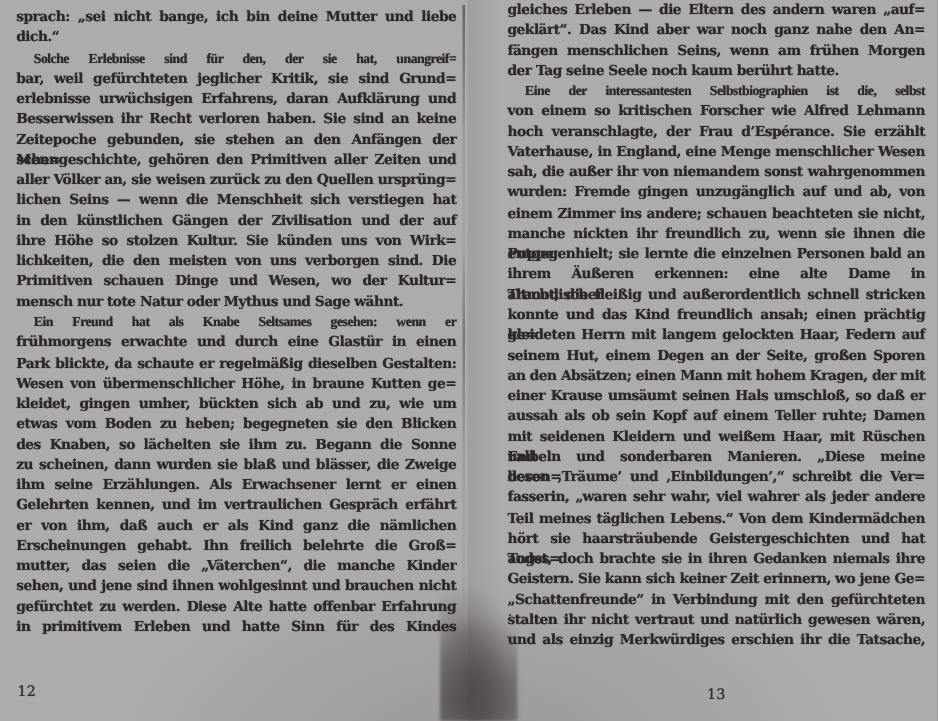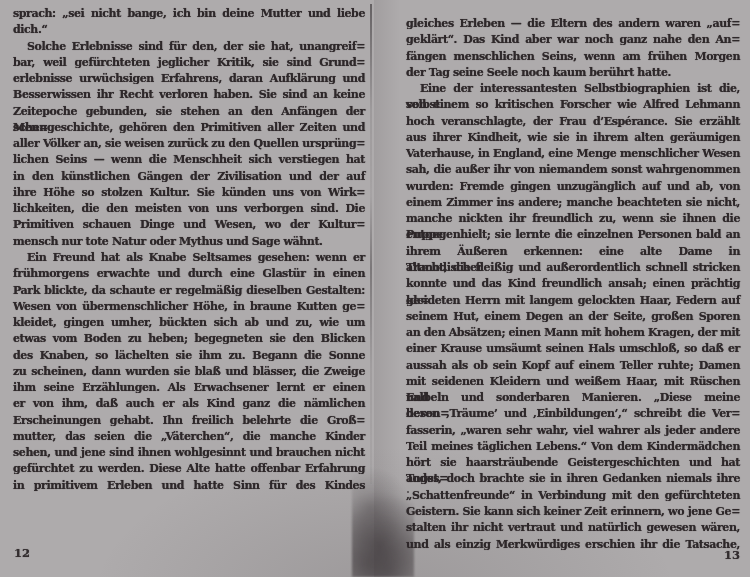--- a/index.html
+++ b/index.html
@@ -19,29 +19,29 @@
     letter-spacing:-0.4px;
     text-shadow:0 0 0.7px rgba(46,40,42,.85);
     filter:blur(0.22px);
   }
   .text-block .line{
     height:16.27px;line-height:16.27px;
     text-align:justify;text-align-last:justify;
     white-space:normal;overflow:visible;
   }
   .text-block .line.para-end{text-align-last:left;}
-  .text-block .line.indent{text-indent:14px;}
+  .text-block .line.indent{text-indent:14px;font-family:Liberation Serif, serif;}
   .left-block{left:13px;top:6px;width:352px;}
-  .right-block{left:406px;top:16px;width:334px;}
+  .right-block{left:406px;top:0;width:334px;}
   .page-number{
-    position:absolute;color:#332d2f;font-weight:bold;font-size:11.5px;
+    position:absolute;color:#332d2f;font-weight:normal;font-size:11.5px;
     text-shadow:0 0 0.7px rgba(46,40,42,.85);filter:blur(0.22px);
   }
   .num-left{left:14px;top:546px;}
-  .num-right{left:406px;top:548px;width:334px;text-align:right;}
+  .num-right{left:406px;top:548px;width:334px;text-align:center;}
   .gutter-line{
     position:absolute;left:370px;top:4px;width:1.5px;height:480px;
     background:linear-gradient(to bottom,
       rgba(40,35,38,.55) 0%, rgba(40,35,38,.12) 22%,
       rgba(40,35,38,.06) 40%, rgba(40,35,38,.38) 55%,
       rgba(40,35,38,.10) 75%, rgba(40,35,38,.04) 100%);
     filter:blur(0.4px);
   }
   .page-curve{
     position:absolute;left:374px;top:0;width:26px;height:577px;
@@ -84,20 +84,21 @@
       <div class="line para-end">mensch nur tote Natur oder Mythus und Sage wähnt.</div>
       <div class="line indent">Ein Freund hat als Knabe Seltsames gesehen: wenn er</div>
       <div class="line">frühmorgens erwachte und durch eine Glastür in einen</div>
       <div class="line">Park blickte, da schaute er regelmäßig dieselben Gestalten:</div>
       <div class="line">Wesen von übermenschlicher Höhe, in braune Kutten ge=</div>
       <div class="line">kleidet, gingen umher, bückten sich ab und zu, wie um</div>
       <div class="line">etwas vom Boden zu heben; begegneten sie den Blicken</div>
       <div class="line">des Knaben, so lächelten sie ihm zu. Begann die Sonne</div>
       <div class="line">zu scheinen, dann wurden sie blaß und blässer, die Zweige</div>
       <div class="line">ihm seine Erzählungen. Als Erwachsener lernt er einen</div>
+      <div class="line">Gelehrten kennen, und im vertraulichen Gespräch erfährt</div>
       <div class="line">er von ihm, daß auch er als Kind ganz die nämlichen</div>
       <div class="line">Erscheinungen gehabt. Ihn freilich belehrte die Groß=</div>
       <div class="line">mutter, das seien die „Väterchen“, die manche Kinder</div>
       <div class="line">sehen, und jene sind ihnen wohlgesinnt und brauchen nicht</div>
       <div class="line">gefürchtet zu werden. Diese Alte hatte offenbar Erfahrung</div>
       <div class="line">in primitivem Erleben und hatte Sinn für des Kindes</div>
     </div>
 
   <div class="page-number num-left">12</div>
 
@@ -107,43 +108,42 @@
   <div class="speck"></div>
 
   <div class="text-block right-block" id="right-lines">
       <div class="line">gleiches Erleben — die Eltern des andern waren „auf=</div>
       <div class="line">geklärt“. Das Kind aber war noch ganz nahe den An=</div>
       <div class="line">fängen menschlichen Seins, wenn am frühen Morgen</div>
       <div class="line para-end">der Tag seine Seele noch kaum berührt hatte.</div>
       <div class="line indent">Eine der interessantesten Selbstbiographien ist die, selbst</div>
       <div class="line">von einem so kritischen Forscher wie Alfred Lehmann</div>
       <div class="line">hoch veranschlagte, der Frau d’Espérance. Sie erzählt</div>
-      <div class="line">aus ihrer Kindheit, wie sie in ihrem alten geräumigen</div>
       <div class="line">Vaterhause, in England, eine Menge menschlicher Wesen</div>
       <div class="line">sah, die außer ihr von niemandem sonst wahrgenommen</div>
       <div class="line">wurden: Fremde gingen unzugänglich auf und ab, von</div>
-      <div class="line">einem Zimmer ins andere; manche beachteten sie nicht,</div>
+      <div class="line">einem Zimmer ins andere; schauen beachteten sie nicht,</div>
       <div class="line">manche nickten ihr freundlich zu, wenn sie ihnen die Puppe</div>
       <div class="line">entgegenhielt; sie lernte die einzelnen Personen bald an</div>
       <div class="line">ihrem Äußeren erkennen: eine alte Dame in altmodischer</div>
       <div class="line">Tracht, die fleißig und außerordentlich schnell stricken</div>
       <div class="line">konnte und das Kind freundlich ansah; einen prächtig ge=</div>
       <div class="line">kleideten Herrn mit langem gelockten Haar, Federn auf</div>
       <div class="line">seinem Hut, einem Degen an der Seite, großen Sporen</div>
       <div class="line">an den Absätzen; einen Mann mit hohem Kragen, der mit</div>
       <div class="line">einer Krause umsäumt seinen Hals umschloß, so daß er</div>
       <div class="line">aussah als ob sein Kopf auf einem Teller ruhte; Damen</div>
       <div class="line">mit seidenen Kleidern und weißem Haar, mit Rüschen und</div>
       <div class="line">Falbeln und sonderbaren Manieren. „Diese meine beson=</div>
       <div class="line">deren ‚Träume’ und ‚Einbildungen’,“ schreibt die Ver=</div>
       <div class="line">fasserin, „waren sehr wahr, viel wahrer als jeder andere</div>
       <div class="line">Teil meines täglichen Lebens.“ Von dem Kindermädchen</div>
       <div class="line">hört sie haarsträubende Geistergeschichten und hat Todes=</div>
       <div class="line">angst, doch brachte sie in ihren Gedanken niemals ihre</div>
+      <div class="line">Geistern. Sie kann sich keiner Zeit erinnern, wo jene Ge=</div>
       <div class="line">„Schattenfreunde“ in Verbindung mit den gefürchteten</div>
-      <div class="line">Geistern. Sie kann sich keiner Zeit erinnern, wo jene Ge=</div>
       <div class="line">stalten ihr nicht vertraut und natürlich gewesen wären,</div>
       <div class="line">und als einzig Merkwürdiges erschien ihr die Tatsache,</div>
     </div>
 
   <div class="page-number num-right">13</div>
 
 </div>
 
 </body></html>

